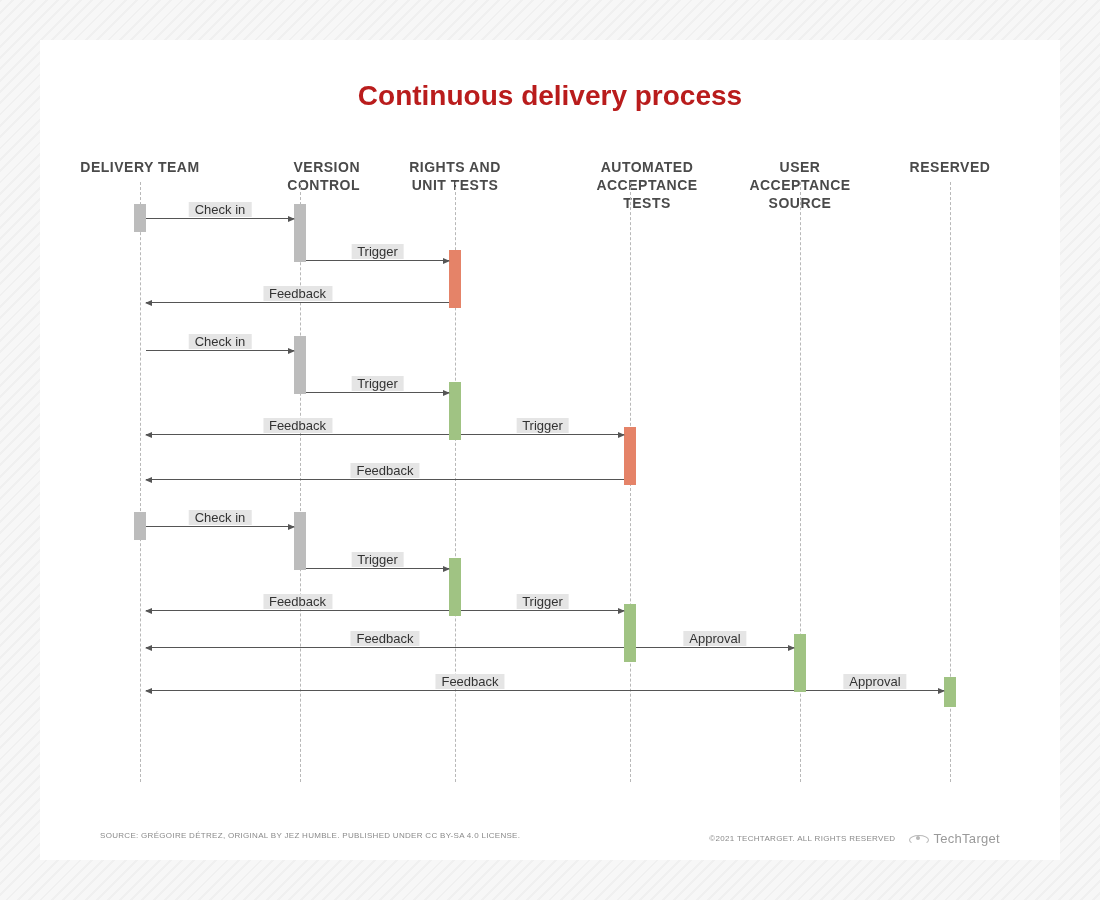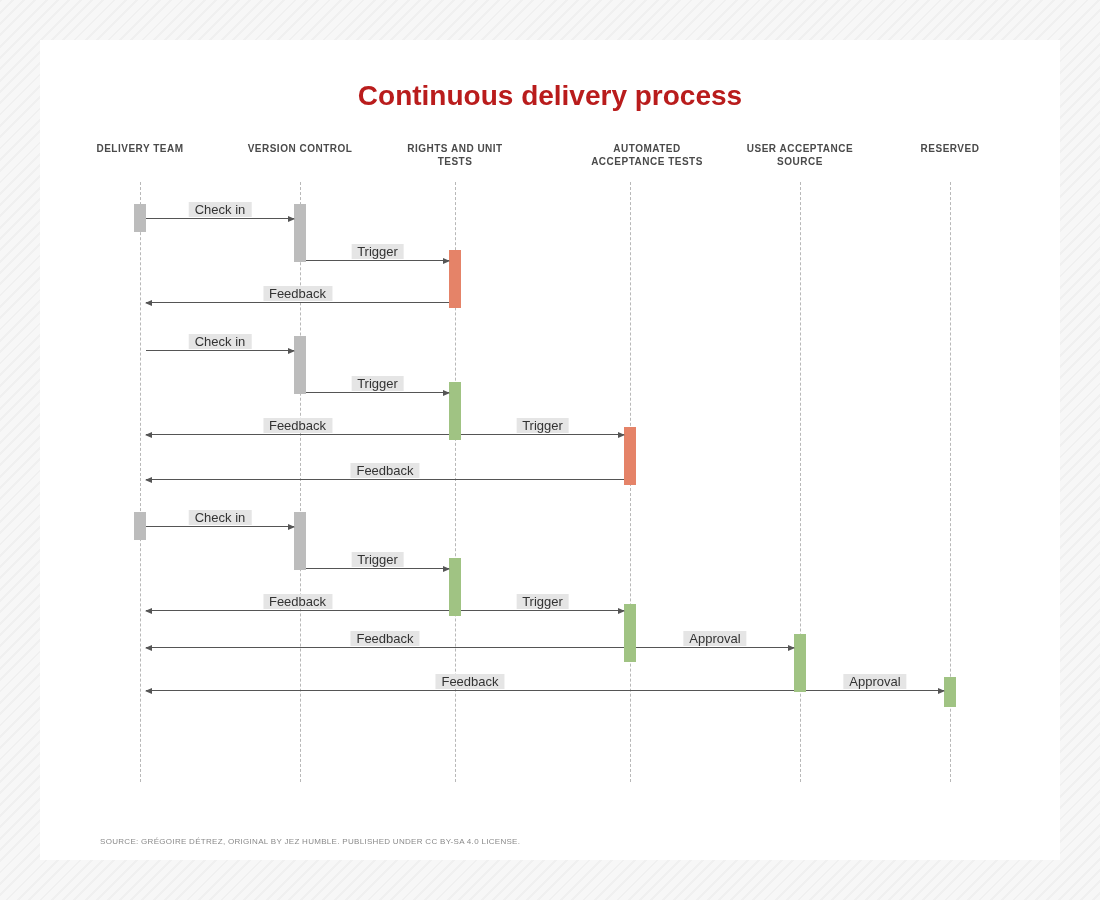--- a/index.html
+++ b/index.html
@@ -31,24 +31,24 @@
       text-align: center;
       margin-bottom: 30px;
     }
     .diagram {
       position: relative;
       width: 100%;
       height: 640px;
     }
     .lane-header {
       position: absolute;
-      top: 0;
+      top: 16px;
       width: 120px;
       text-align: center;
-      font-size: 10px;
+      font-size: 14px;
       font-weight: 700;
       color: #4a4a4a;
       letter-spacing: 0.5px;
       transform: translateX(-50%);
       line-height: 1.3;
     }
     .lifeline {
       position: absolute;
       top: 40px;
       bottom: 0;
@@ -142,21 +142,21 @@
   </style>
 </head>
 <body>
 
 <div class="card">
   <h1 class="title">Continuous delivery process</h1>
 
   <div class="diagram" id="diagram">
       <div class="lane-header" style="left: 40px;">DELIVERY TEAM</div>
       <div class="lifeline" style="left: 40px;"></div>
-      <div class="lane-header" style="left: 200px;">VERSION CONTROL</div>
+      <div class="lane-header" style="left: 200px; text-align: right;">VERSION CONTROL</div>
       <div class="lifeline" style="left: 200px;"></div>
       <div class="lane-header" style="left: 355px;">RIGHTS AND UNIT TESTS</div>
       <div class="lifeline" style="left: 355px;"></div>
       <div class="lane-header" style="left: 530px; margin-left: 17px;">AUTOMATED ACCEPTANCE TESTS</div>
       <div class="lifeline" style="left: 530px;"></div>
       <div class="lane-header" style="left: 700px;">USER ACCEPTANCE SOURCE</div>
       <div class="lifeline" style="left: 700px;"></div>
       <div class="lane-header" style="left: 850px;">RESERVED</div>
       <div class="lifeline" style="left: 850px;"></div>
       <div class="bar gray" style="left: 40px; top: 62px; height: 28px;"></div>
@@ -216,14 +216,21 @@
       <div class="arrow back" style="left: 46px; width: 648px; top: 548px;">
         <span class="arrow-label">Feedback</span>
       </div>
       <div class="arrow" style="left: 706px; width: 138px; top: 548px;">
         <span class="arrow-label">Approval</span>
       </div>
     </div>
 
   <div class="footer">
     <span>SOURCE: GRÉGOIRE DÉTREZ, ORIGINAL BY JEZ HUMBLE. PUBLISHED UNDER CC BY-SA 4.0 LICENSE.</span>
+    <span class="footer-right">
+      <span>©2021 TECHTARGET. ALL RIGHTS RESERVED</span>
+      <span class="logo">
+        <span class="logo-icon"></span>
+        <span>TechTarget</span>
+      </span>
+    </span>
   </div>
 </div>
 
 </body></html>

